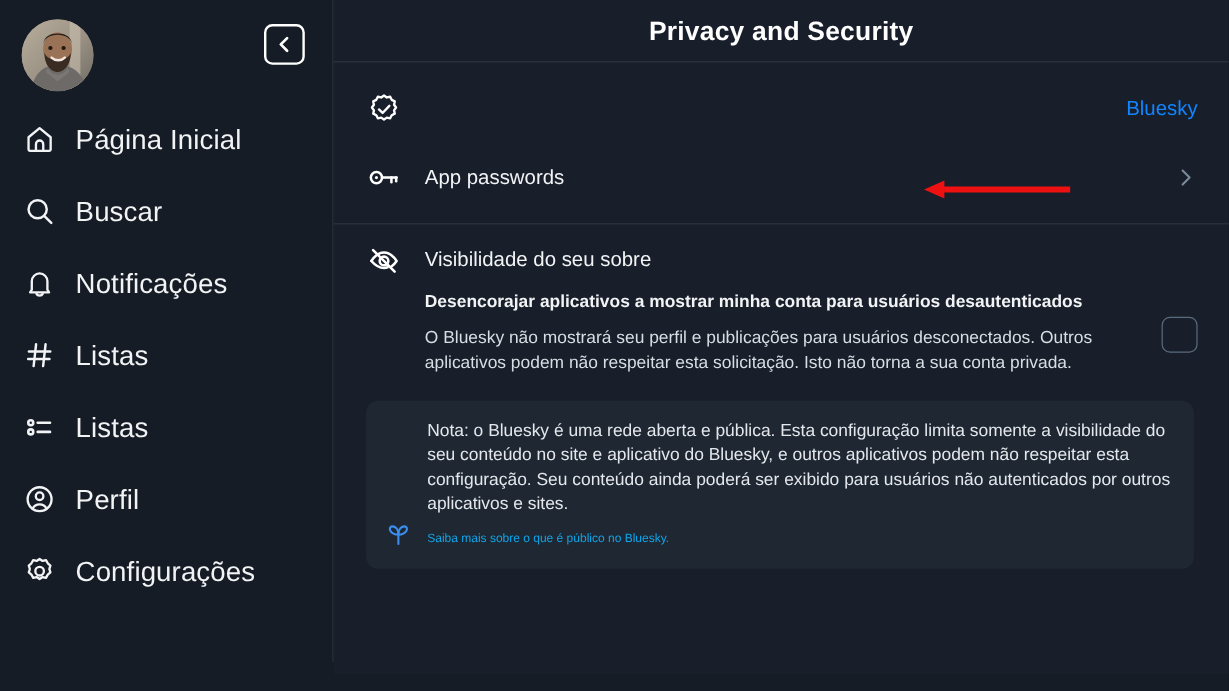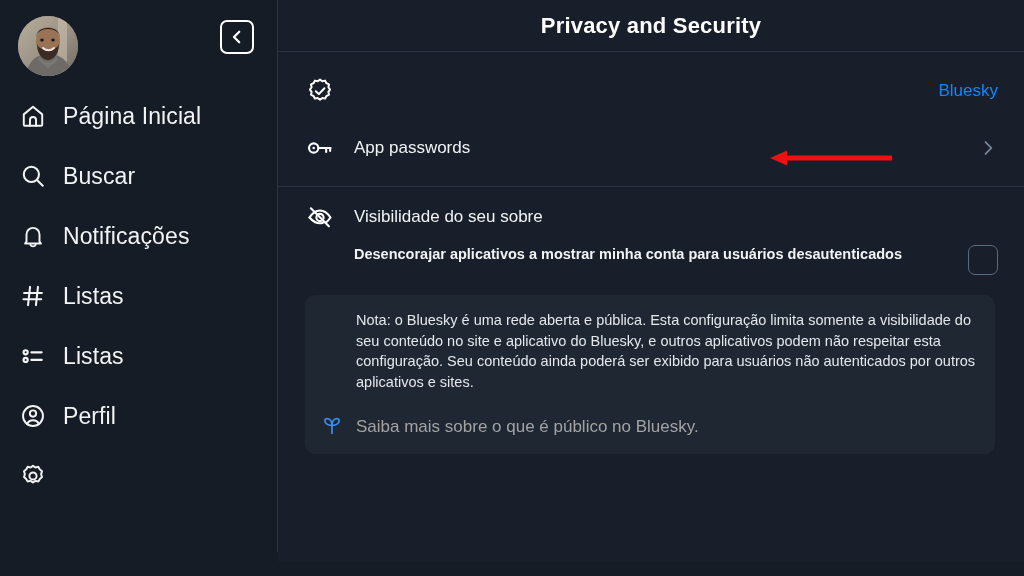--- a/index.html
+++ b/index.html
@@ -214,23 +214,23 @@
   }
   .note-icon svg { display: block; }
   .note-body { margin-left: 13px; }
   .note-text {
     color: #e4e8ed;
     font-size: 14.5px;
     line-height: 1.42;
   }
   .note-link {
     display: inline-block;
-    margin-top: 25px;
-    color: #a3a3a3;
-    font-size: 17px;
+    margin-top: 13px;
+    color: #0ea5e9;
+    font-size: 10px;
     text-decoration: none;
   }
 
   
   .annotation-arrow {
     position: absolute;
     left: 492px;
     top: 150px;
     width: 122px;
     height: 16px;
@@ -344,20 +344,21 @@
         <span class="nav-label">Perfil</span>
       </div>
 
       <div class="nav-item">
         <span class="nav-icon">
           <svg width="26" height="26" viewBox="0 0 24 24" fill="none" stroke="#f1f3f5" stroke-width="1.8" stroke-linejoin="round">
             <path d="M12 2.6 l2.3 1.5 2.6 -0.6 1.4 2.4 2 1.8 -0.8 2.6 0.8 2.6 -2 1.8 -1.4 2.4 -2.6 -0.6 -2.3 1.5 -2.3 -1.5 -2.6 0.6 -1.4 -2.4 -2 -1.8 0.8 -2.6 -0.8 -2.6 2 -1.8 1.4 -2.4 2.6 0.6 Z"></path>
             <circle cx="12" cy="12" r="3.3"></circle>
           </svg>
         </span>
+        <span class="nav-label">Configurações</span>
       </div>
 
     </div>
   </div>
 
   <div class="main">
 
     <div class="page-header">
       <div class="page-title">Privacy and Security</div>
     </div>
@@ -406,20 +407,21 @@
             <circle cx="12" cy="12.4" r="3.1"></circle>
             <line x1="4.2" y1="4.6" x2="19.6" y2="20"></line>
           </svg>
         </span>
         <span class="vis-title">Visibilidade do seu sobre</span>
       </div>
 
       <div class="vis-body">
         <div class="vis-texts">
           <div class="vis-strong">Desencorajar aplicativos a mostrar minha conta para usuários desautenticados</div>
+          <div class="vis-desc">O Bluesky não mostrará seu perfil e publicações para usuários desconectados. Outros aplicativos podem não respeitar esta solicitação. Isto não torna a sua conta privada.</div>
         </div>
         <div class="checkbox"></div>
       </div>
     </div>
 
     <div class="note">
       <span class="note-icon">
         <svg width="22" height="22" viewBox="0 0 24 24" fill="none" stroke="#3a8ef0" stroke-width="1.9" stroke-linecap="round" stroke-linejoin="round">
           <path d="M12 20 V11"></path>
           <path d="M12 11 C12 6.6 9.4 4 6.4 4 C4.4 4 3.6 6 4.8 8.1 C6 10.2 9 11.4 12 11.4"></path>

